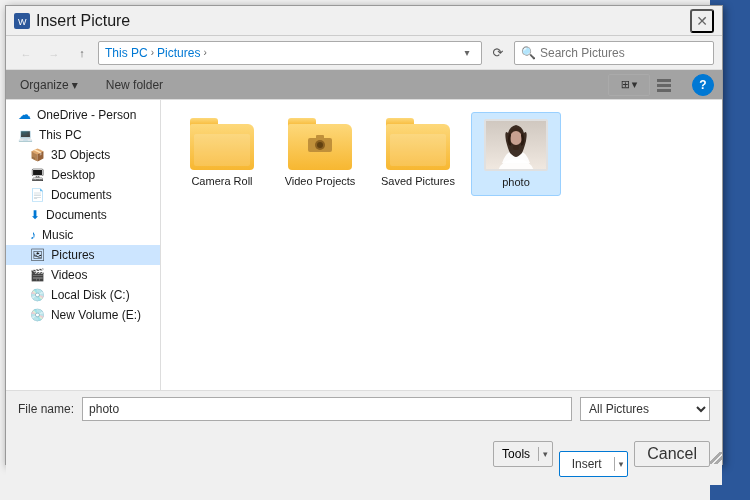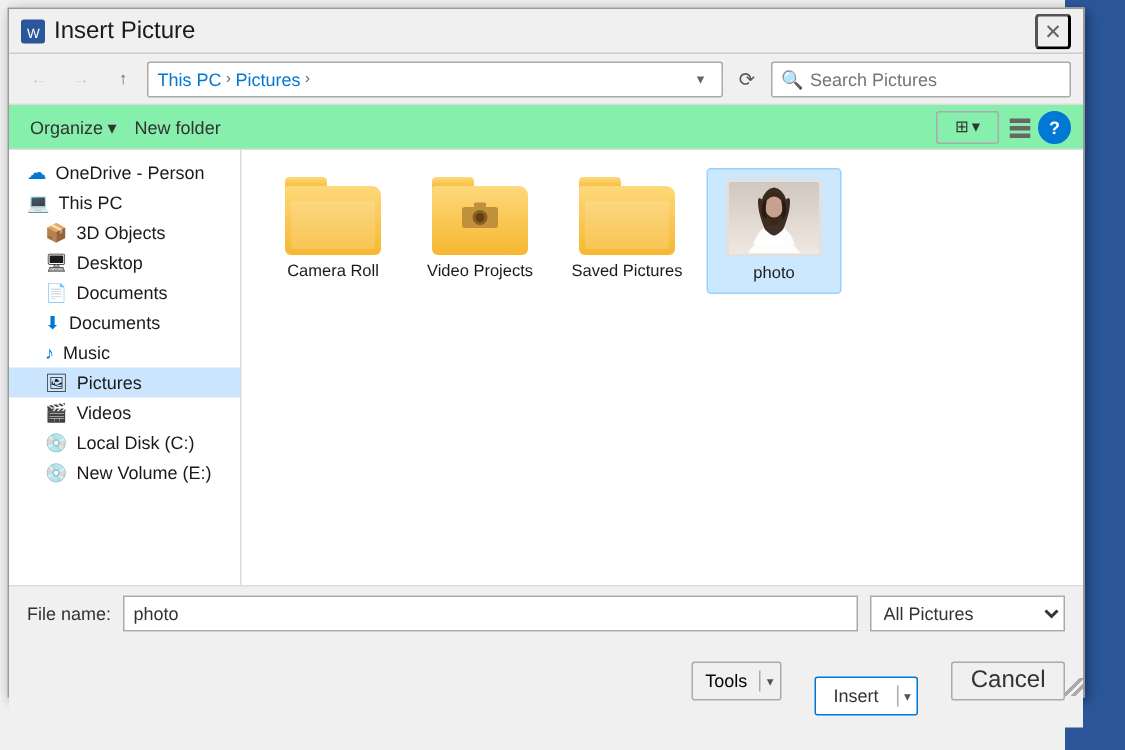--- a/index.html
+++ b/index.html
@@ -145,22 +145,22 @@
       flex: 1;
     }
     .search-icon { color: #666; font-size: 12px; }
 
     
     .toolbar2 {
       display: flex;
       align-items: center;
       height: 30px;
       padding: 0 8px;
-      gap: 0;
-      background: #86efac;
+      gap: 16px;
+      background: #a3a3a3;
       border-bottom: 1px solid #ddd;
     }
     .organize-btn {
       display: flex; align-items: center; gap: 3px;
       padding: 2px 6px;
       border: none; background: none;
       cursor: pointer; font-size: 12px; color: #333;
       border-radius: 2px;
     }
     .new-folder-btn {
@@ -338,21 +338,21 @@
       outline: none;
       cursor: pointer;
     }
 
     
     .action-row {
       display: flex;
       align-items: center;
       justify-content: flex-end;
       padding: 4px 12px 8px;
-      gap: 22px;
+      gap: 6px;
     }
     .tools-btn {
       display: flex; align-items: center;
       height: 26px;
       border: 1px solid #aaa;
       background: #f0f0f0;
       cursor: pointer;
       font-size: 12px;
       border-radius: 2px;
     }

